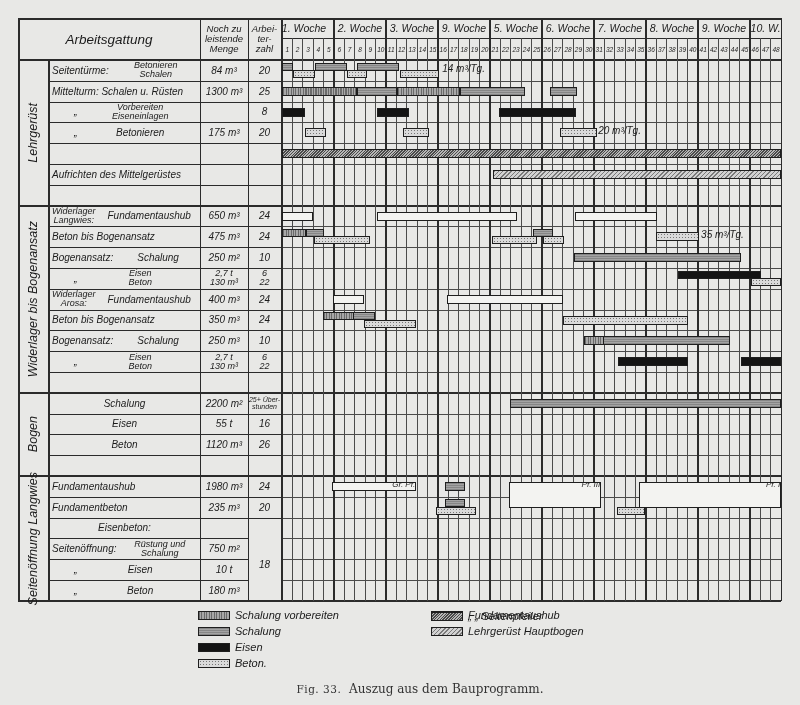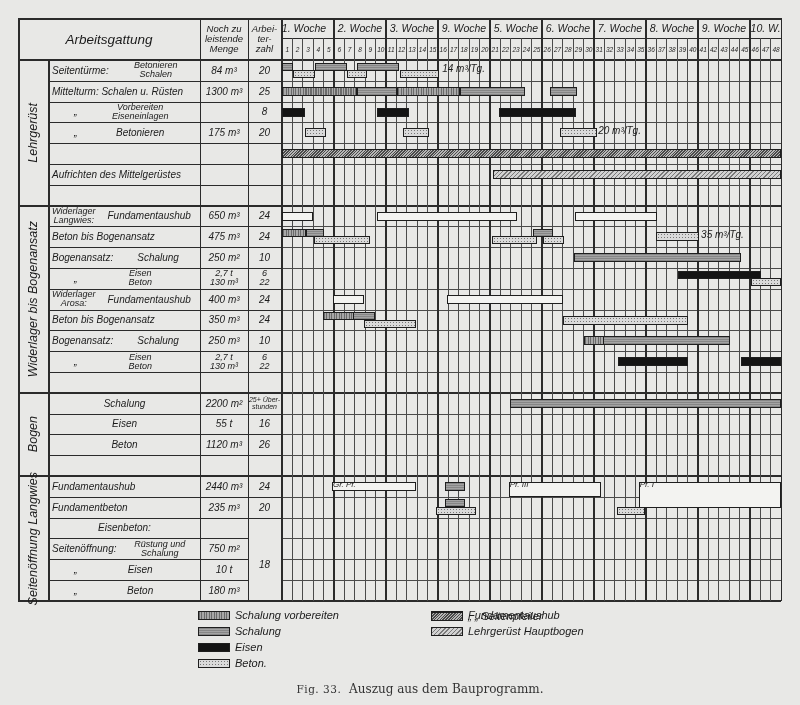--- a/index.html
+++ b/index.html
@@ -8,21 +8,21 @@
   .ln{position:absolute;background:#2b2b2b;z-index:1;}
   .ln.thin{background:#4a4a4a;}
   .bar{position:absolute;box-sizing:border-box;border:1.2px solid #1e1e1e;z-index:2;overflow:hidden;}
   .b-schalung_vorbereiten{background:repeating-linear-gradient(90deg,#6a6a6a 0 1px,#a8a8a8 1px 2.5px);}
   .b-schalung{background:repeating-linear-gradient(0deg,#868686 0 1px,#a3a3a3 1px 2px);}
   .b-eisen{background:#141414;}
   .b-beton{background-color:#dadada;background-image:radial-gradient(#767676 0.6px,transparent 0.9px);background-size:3px 3px;}
   .b-aushub{background:#f3f3f1;}
   .b-hauptbogen{background:repeating-linear-gradient(135deg,#7a7a7a 0 1px,#d2d2d2 1px 3px);}
   .b-seitenpfeiler{background:repeating-linear-gradient(135deg,#4a4a4a 0 1px,#b6b6b6 1px 2px);}
-  .blab{position:absolute;left:0;right:0;top:-3px;text-align:left;font-size:8px;font-style:italic;color:#222;}
+  .blab{position:absolute;left:0;right:0;top:-3px;text-align:right;font-size:8px;font-style:italic;color:#222;}
   .wk,.dy{position:absolute;display:flex;align-items:center;justify-content:center;font-style:italic;white-space:nowrap;z-index:3;}
   .wk{font-size:10.5px;}
   .dy{font-size:6.5px;}
   .hd{position:absolute;display:flex;flex-direction:column;align-items:center;justify-content:center;font-style:italic;z-index:3;text-align:center;}
   .hd-task{left:18px;top:18px;width:182px;height:42px;font-size:13.5px;}
   .hd-menge{left:200px;top:18px;width:48px;height:42px;font-size:9.5px;line-height:10px;}
   .hd-arb{left:248px;top:18px;width:33px;height:42px;font-size:9.5px;line-height:10px;}
   .lab{position:absolute;display:flex;align-items:center;font-style:italic;white-space:nowrap;z-index:3;gap:6px;}
   .lab.ctr{justify-content:center;}
   .stk{display:flex;flex-direction:column;justify-content:center;text-align:center;font-size:10px;line-height:11px;}
@@ -463,30 +463,30 @@
     <div class="ln" style="left: 18px; top: 475.2px; width: 763.2px; height: 1.8px;"></div>
     <div class="sec" style="left: 18px; top: 392.8px; width: 30px; height: 83.2px;">
       <span>Bogen</span>
     </div>
     <div class="lab" style="left: 52px; top: 476px; width: 145px; height: 20.8px;">
       <div class="stk">
         <div>Fundamentaushub</div>
       </div>
     </div>
     <div class="cell" style="left: 200px; top: 476px; width: 48px; height: 20.8px;">
-      <div>2440 m³</div>
+      <div>1980 m³</div>
     </div>
     <div class="cell" style="left: 248px; top: 476px; width: 33px; height: 20.8px;">
       <div>24</div>
     </div>
     <div class="bar b-aushub" style="left: 331.92px; top: 482px; width: 84.24px; height: 9px;">
       <div class="blab">Gr. Pf.</div>
     </div>
     <div class="bar b-schalung" style="left: 445.28px; top: 482px; width: 19.76px; height: 9px;"></div>
-    <div class="bar b-aushub" style="left: 508.72px; top: 482px; width: 92.56px; height: 15px;">
+    <div class="bar b-aushub" style="left: 508.72px; top: 482px; width: 92.56px; height: 26px;">
       <div class="blab">Pf. III</div>
     </div>
     <div class="bar b-aushub" style="left: 638.72px; top: 482px; width: 142.48px; height: 26px;">
       <div class="blab">Pf. I</div>
     </div>
     <div class="ln" style="left: 48px; top: 496.8px; width: 200px; height: 1px;"></div>
     <div class="ln" style="left: 248px; top: 496.8px; width: 33px; height: 1px;"></div>
     <div class="ln thin" style="left: 282px; top: 496.8px; width: 499.2px; height: 1px;"></div>
     <div class="lab" style="left: 52px; top: 496.8px; width: 145px; height: 20.8px;">
       <div class="stk">

